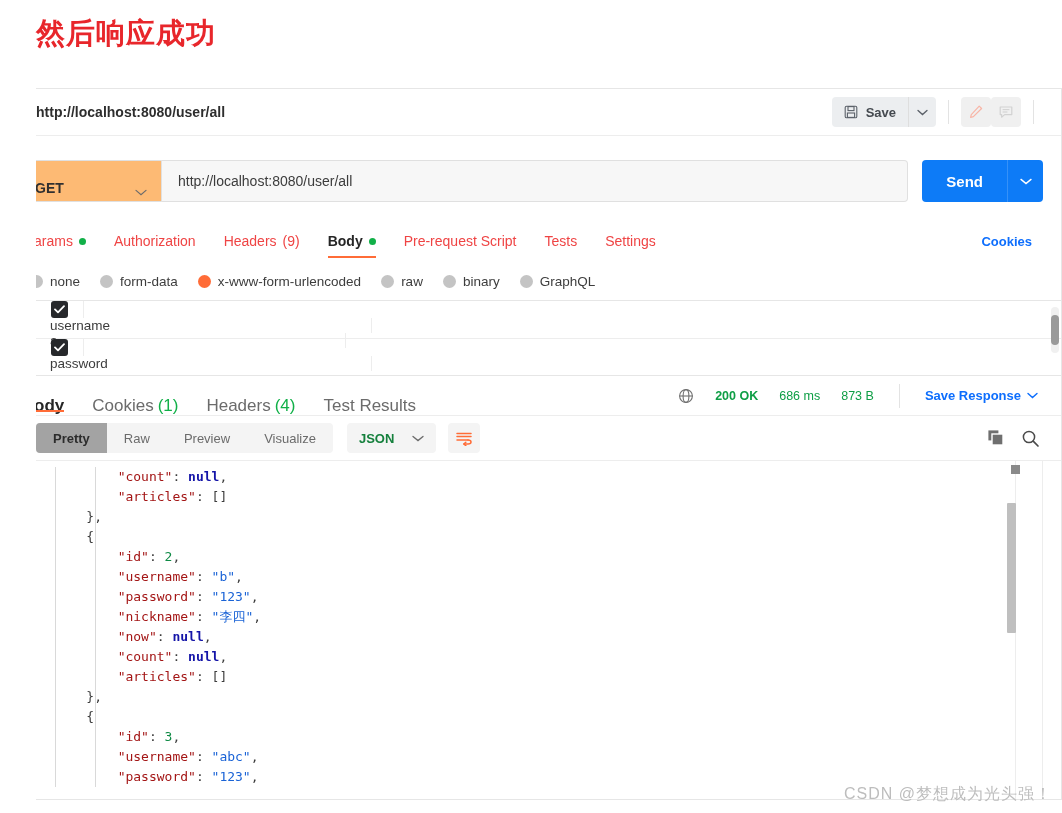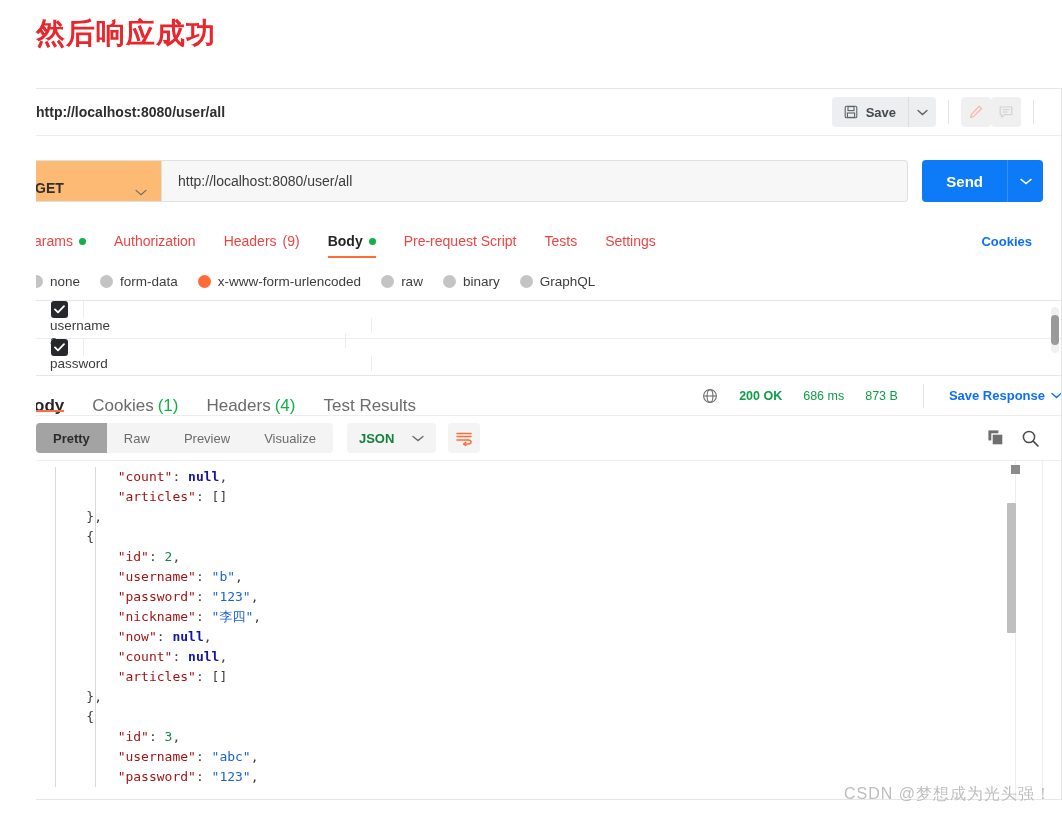--- a/index.html
+++ b/index.html
@@ -314,20 +314,21 @@
     content: "";
     position: absolute;
     left: 14px; right: 14px; bottom: 4px;
     height: 2px;
     background: #ff6c37;
   }
   .restab .cnt { color: #11b048; margin-left: 4px; }
   .resp-meta {
     margin-left: auto;
     display: flex; align-items: center; gap: 21px;
+    padding-right: 24px;
     font-size: 12.5px;
     white-space: nowrap;
     text-align: center;
   }
   .meta-green { color: #0e9e45; font-weight: bold; }
   .meta-green.plain { font-weight: normal; }
   .save-resp {
     color: #0d6efd;
     font-weight: bold;
     font-size: 13px;

